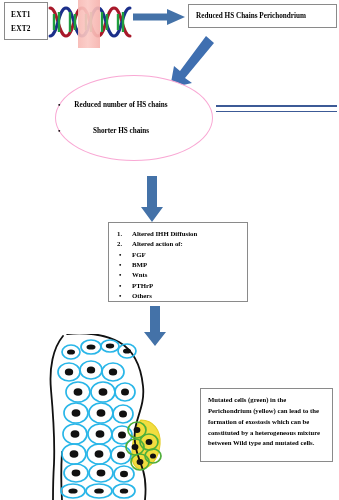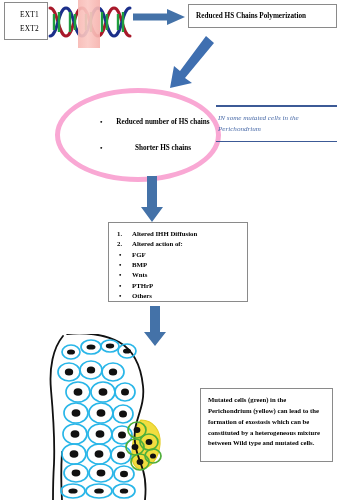--- a/index.html
+++ b/index.html
@@ -10,38 +10,38 @@
   .stage{position:absolute;left:0;top:0;width:339px;height:500px;}
 
   
   .box{
     position:absolute;box-sizing:border-box;background:#fff;
     border:1px solid #8a8a8a;
   }
 
   
   #ext-box{left:4px;top:2px;width:44px;height:38px;padding:5px 0 0 6px;}
-  #ext-box .ln{font-weight:normal;font-size:7.4px;line-height:1.9;color:#000;letter-spacing:.2px;margin-left:9px;}
+  #ext-box .ln{font-weight:bold;font-size:7.4px;line-height:1.9;color:#000;letter-spacing:.2px;}
 
   
   #poly-box{left:188px;top:4px;width:149px;height:24px;
             display:flex;align-items:center;padding-left:7px;}
   #poly-box .ln{font-weight:bold;font-size:7.2px;color:#000;white-space:nowrap;}
 
   
   #dna{position:absolute;left:48px;top:4px;width:84px;height:36px;}
   #dna-bar{position:absolute;left:78px;top:0px;width:22px;height:48px;
            background:linear-gradient(90deg,#f7b9b4,#fbc9c4 45%,#f6b2ad);
            opacity:.92;}
 
   
   #ellipse{
-    position:absolute;left:55px;top:88px;width:156px;height:84px;
-    border:5px solid #f9a8d4;border-radius:50%;background:#fff;
-    display:flex;align-items:center;justify-content:flex-end;
+    position:absolute;left:55px;top:75px;width:156px;height:84px;
+    border:1px solid #f9a8d4;border-radius:50%;background:#fff;
+    display:flex;align-items:center;justify-content:flex-start;
   }
   #ellipse ul{list-style:none;margin:0;padding:0;width:118px;}
   #ellipse li{
     position:relative;font-weight:bold;font-size:7.2px;color:#000;
     line-height:1.45;padding-left:12px;text-align:center;
   }
   #ellipse li:before{
     content:"\2022";position:absolute;left:2px;top:0;font-size:7px;
   }
   #ellipse li.second{margin-top:16px;}
@@ -116,39 +116,38 @@
   </div>
   <div id="dna-bar"></div>
 
   <div class="arrow" id="arrow-right">
     <svg width="52" height="16" viewBox="0 0 52 16" xmlns="http://www.w3.org/2000/svg">
       <path d="M0,4.5 L34,4.5 L34,0 L52,8 L34,16 L34,11.5 L0,11.5 Z" fill="#4472a8"></path>
     </svg>
   </div>
 
   <div class="box" id="poly-box">
-    <div class="ln">Reduced HS Chains Polymerization</div>
+    <div class="ln">Reduced HS Chains Perichondrium</div>
   </div>
 
   <div class="arrow" id="arrow-diag">
     <svg width="46" height="52" viewBox="0 0 46 52" xmlns="http://www.w3.org/2000/svg">
       <path d="M38,0 L46,7 L17,42 L24,47 L2,52 L6,30 L12,35 Z" fill="#3f6fb0"></path>
     </svg>
   </div>
 
   <div id="ellipse">
     <ul>
       <li>Reduced number of HS chains</li>
       <li class="second">Shorter HS chains</li>
     </ul>
   </div>
 
   <div id="side-note">
     <div class="rule"></div>
-    <div class="txt">IN some mutated cells in the Perichondrium</div>
     <div class="rule bottom"></div>
   </div>
 
   <div class="arrow" id="arrow-down-1">
     <svg width="24" height="46" viewBox="0 0 24 46" xmlns="http://www.w3.org/2000/svg">
       <path d="M7,0 L17,0 L17,31 L23,31 L12,46 L1,31 L7,31 Z" fill="#4472a8"></path>
     </svg>
   </div>
 
   <div class="box" id="list-box">

